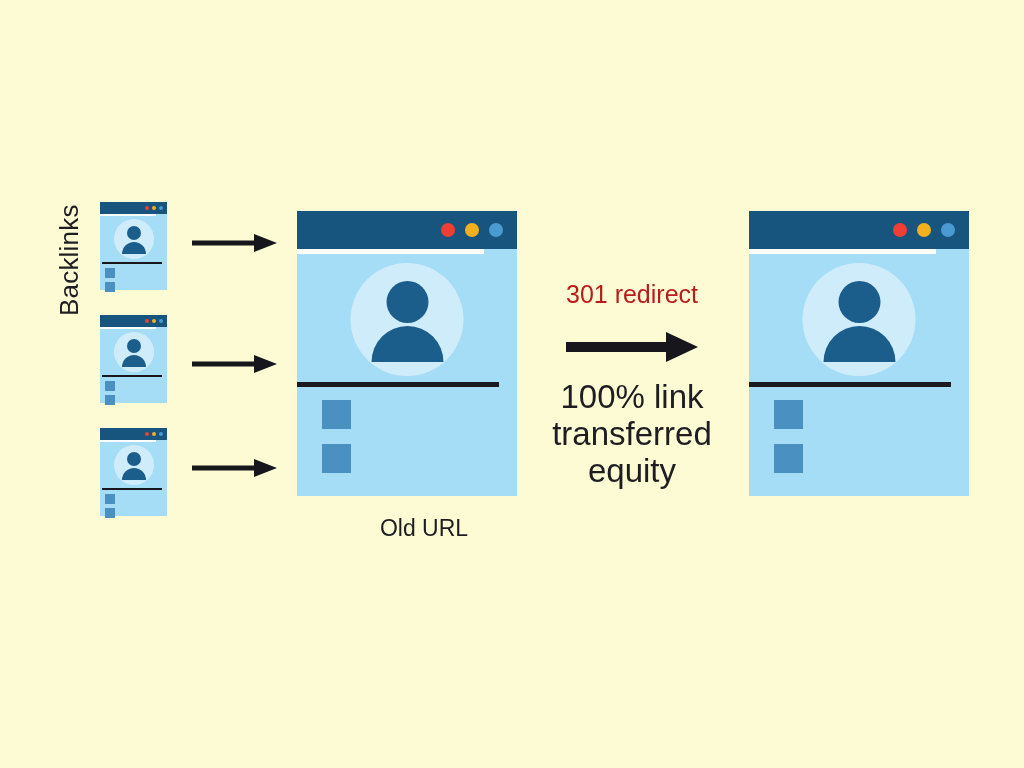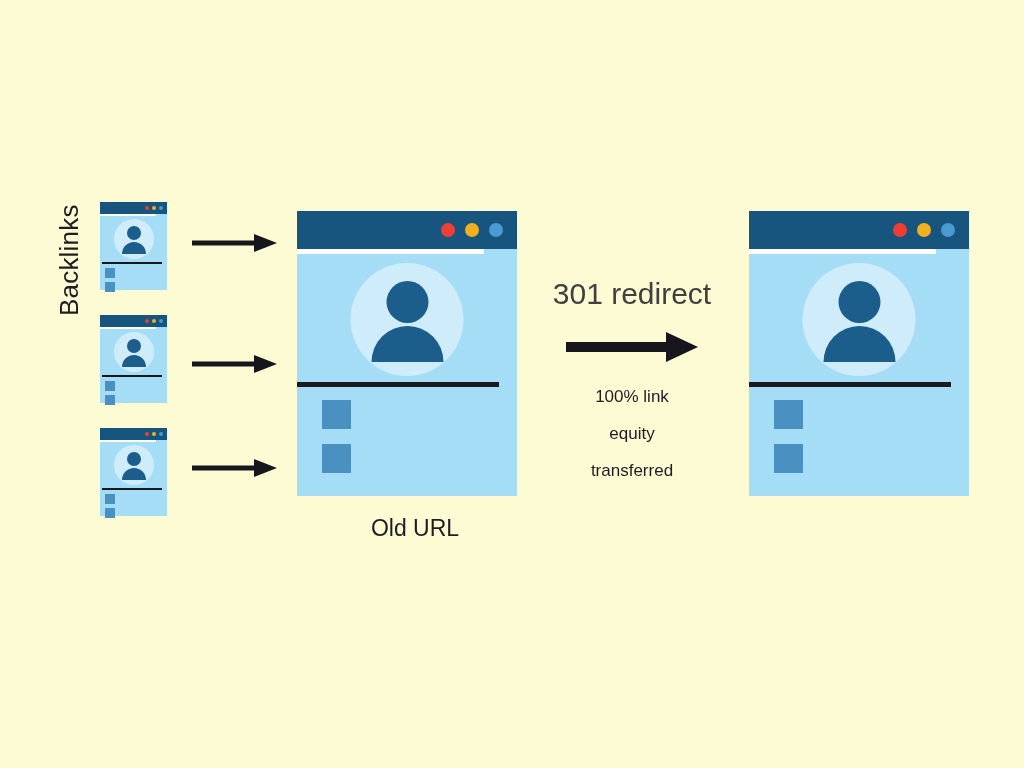--- a/index.html
+++ b/index.html
@@ -271,45 +271,45 @@
 
   
   .caption {
     position: absolute;
     width: 220px;
     text-align: center;
     font-size: 23px;
     color: #1d1d22;
     top: 515px;
   }
-  .caption-old { left: 305px; }
+  .caption-old { left: 314px; }
   .caption-new { left: 749px; }
 
   
   .center-block {
     position: absolute;
     left: 534px;
     top: 278px;
     width: 196px;
     text-align: center;
   }
   .center-top-text {
-    font-size: 30px;
+    font-size: 25px;
     line-height: 32px;
-    color: #404040;
+    color: #b91c1c;
     white-space: nowrap;
   }
   .center-arrow {
     margin: 20px auto 14px auto;
     width: 132px;
     height: 34px;
   }
   .center-arrow svg { display: block; }
   .center-bottom-text {
-    font-size: 17px;
+    font-size: 33px;
     line-height: 37px;
     color: #1d1d22;
   }
 </style>
 </head>
 <body>
 
 <div class="stage">
 
   <div class="backlinks-label">Backlinks</div>
@@ -479,22 +479,22 @@
   <div class="center-block">
     <div class="center-top-text">301 redirect</div>
     <div class="center-arrow">
       <svg width="132" height="34" viewBox="0 0 132 34">
         <rect x="0" y="12" width="104" height="10" fill="#16161c"></rect>
         <polygon points="100,2 132,17 100,32" fill="#16161c"></polygon>
       </svg>
     </div>
     <div class="center-bottom-text">
       <div>100% link</div>
+      <div>transferred</div>
       <div>equity</div>
-      <div>transferred</div>
     </div>
   </div>
 
   <div class="browser browser-new">
     <div class="b-bar">
       <div class="b-dots">
         <span class="b-dot red"></span>
         <span class="b-dot yellow"></span>
         <span class="b-dot blue"></span>
       </div>

